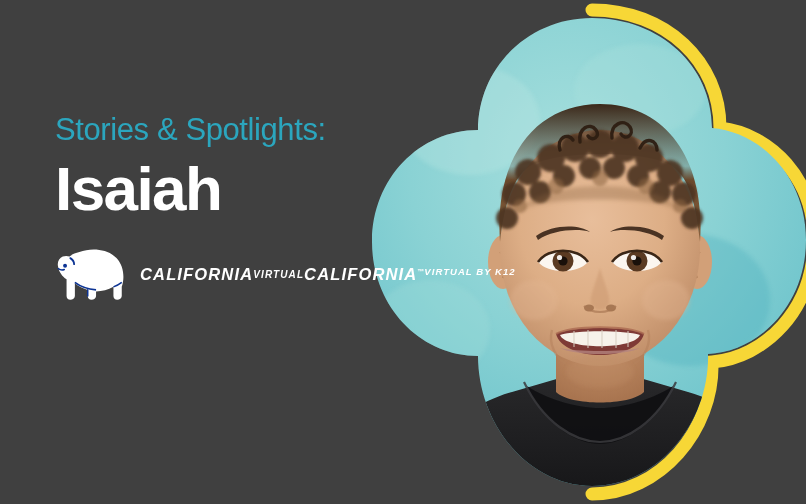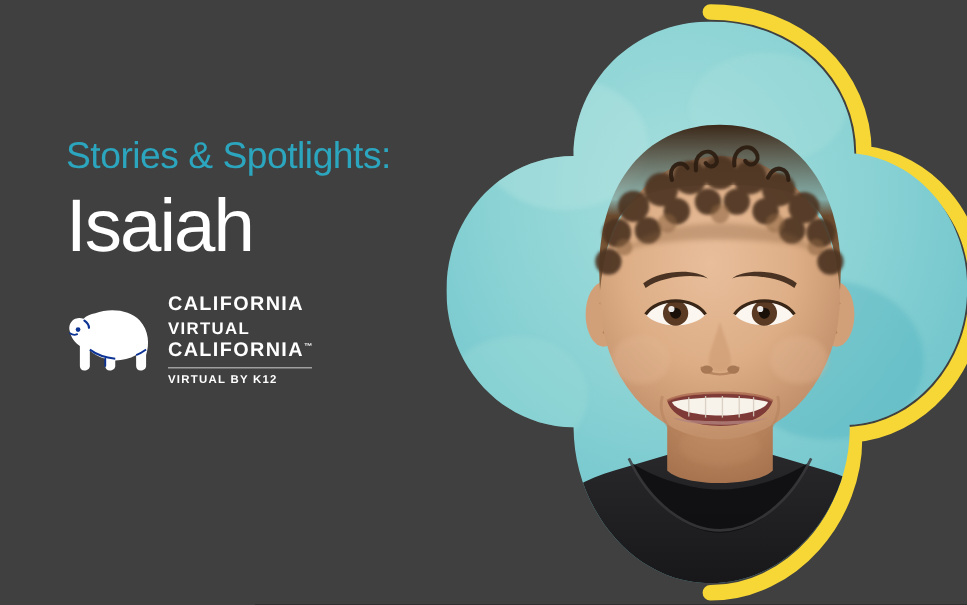--- a/index.html
+++ b/index.html
@@ -32,21 +32,21 @@
     font-weight: 400;
     letter-spacing: -0.4px;
     color: #2BA6BE;
     white-space: nowrap;
   }
   .headline {
     position: absolute;
     left: 55px;
     top: 158px;
     font-size: 62px;
-    font-weight: 400;
+    font-weight: 700;
     letter-spacing: -1.6px;
     color: #FFFFFF;
     line-height: 1;
     white-space: nowrap;
   }
 
   
   .logo-lockup {
     position: absolute;
     left: 52px;
@@ -56,33 +56,33 @@
     gap: 12px;
   }
   .bear-mark {
     width: 76px;
     height: 62px;
     display: block;
     flex: none;
   }
   .logo-text {
     display: flex;
-    flex-direction: column;
     justify-content: center;
     padding-top: 2px;
+    font-style: italic;
   }
   .logo-line-california {
     font-size: 16.5px;
     font-weight: 700;
     color: #FFFFFF;
     letter-spacing: 1.15px;
     line-height: 1.02;
   }
   .logo-line-virtual {
-    font-size: 14px;
+    font-size: 10px;
     font-weight: 700;
     color: #FFFFFF;
     letter-spacing: 1.1px;
     line-height: 1.5;
     margin-top: 1px;
   }
   .logo-line-academies {
     font-size: 16.5px;
     font-weight: 700;
     color: #FFFFFF;

